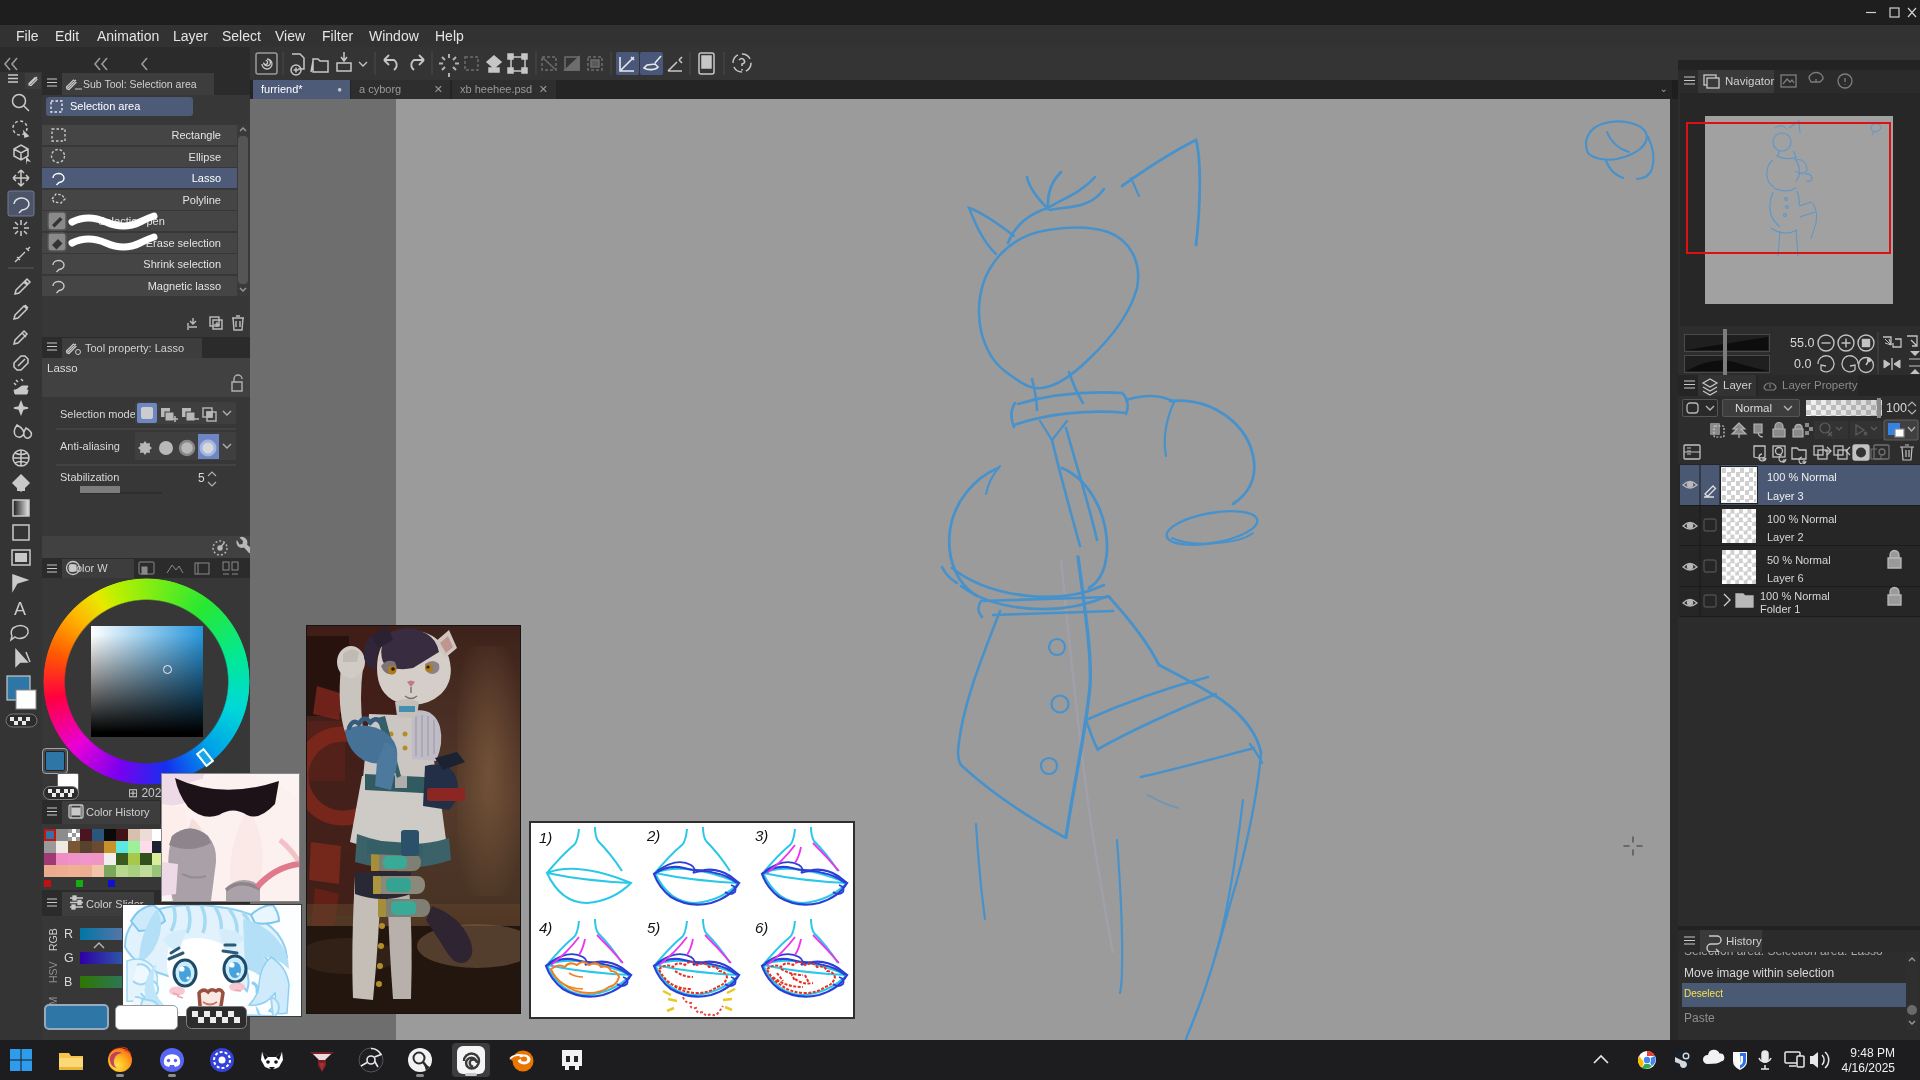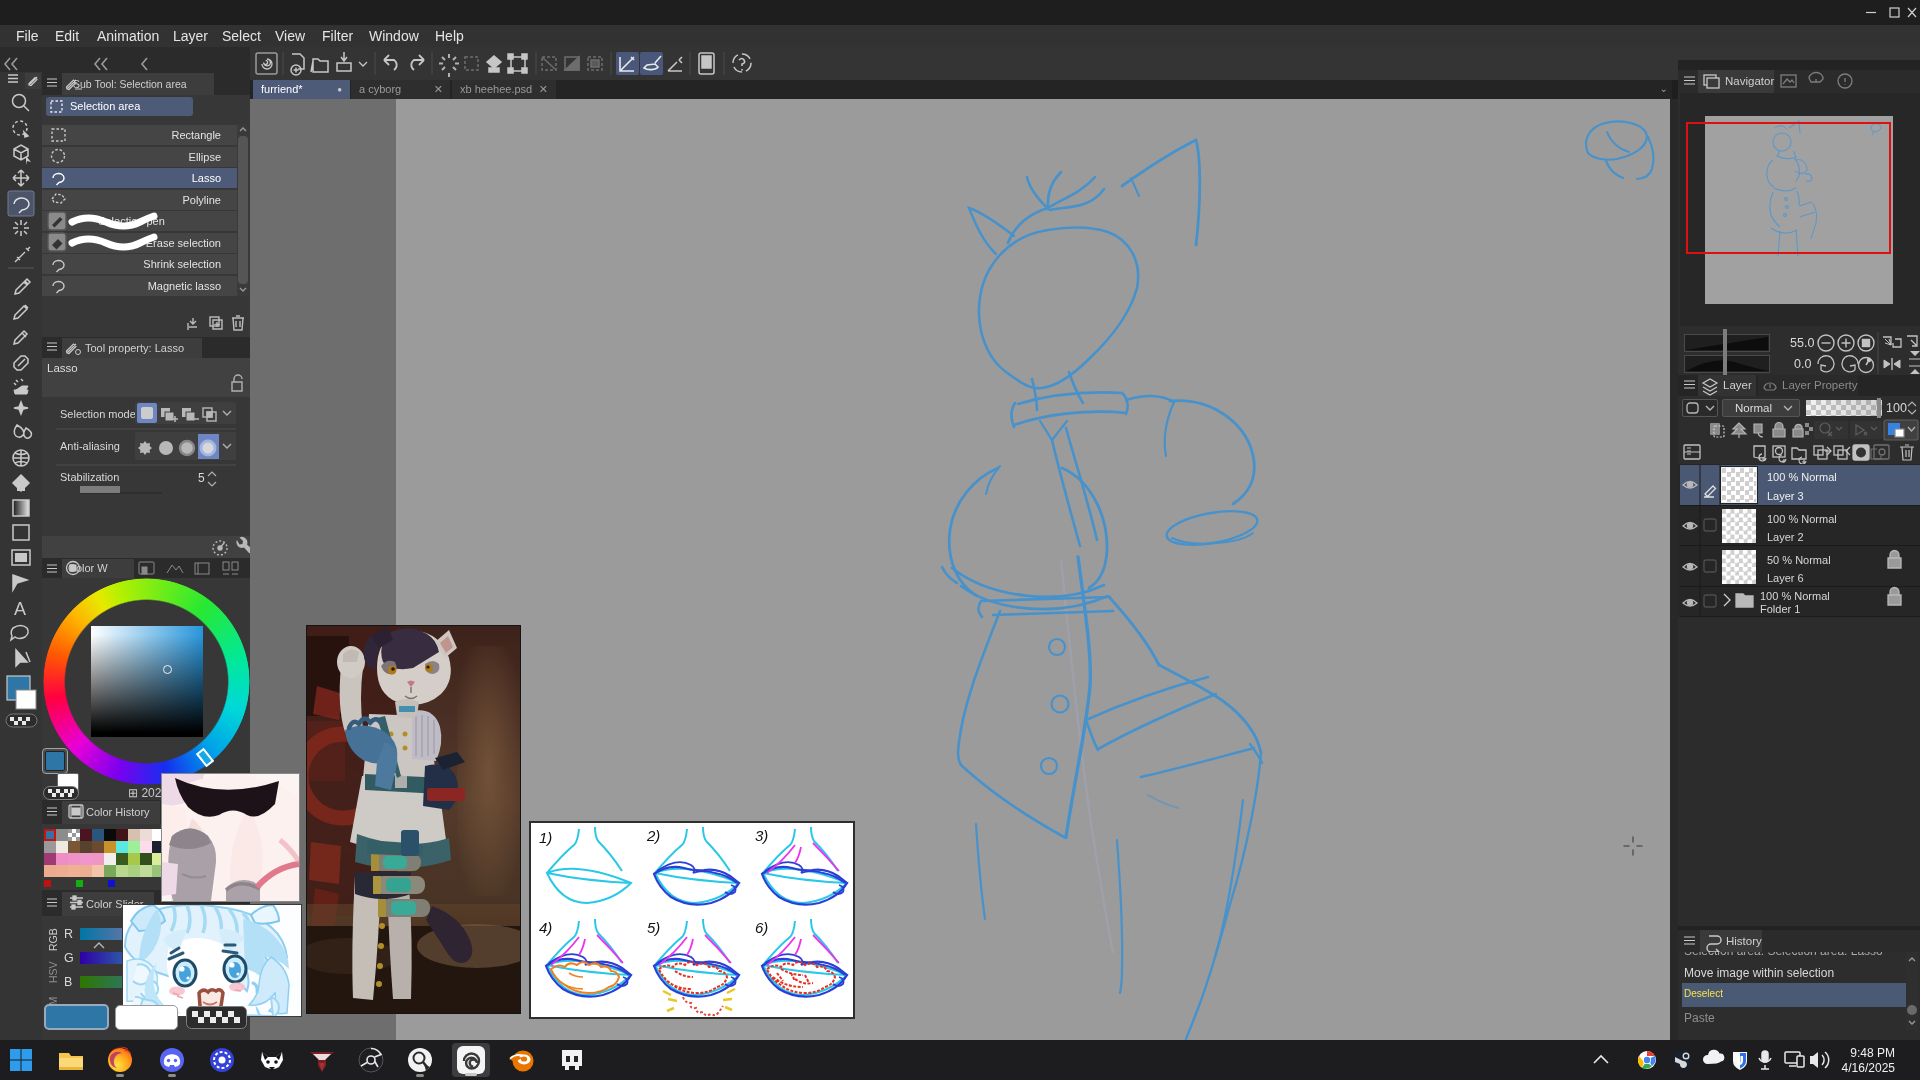--- a/index.html
+++ b/index.html
@@ -224,21 +224,21 @@
           <rect x="10" y="645" width="4" height="4"></rect>
           <rect x="18" y="645" width="4" height="4"></rect>
           <rect x="26" y="645" width="4" height="4"></rect>
           <rect x="14" y="649" width="4" height="4"></rect>
           <rect x="22" y="649" width="4" height="4"></rect>
         </g>
     </svg>
   </div>
   <div id="lpanel" class="abs">
     <div class="phead" style="left:0;top:0;width:208px;height:23px"></div>
-    <div class="ptab" style="left:20px;top:1px;width:152px;height:22px;line-height:22px;padding-left:11px;font-size:10.5px">Sub Tool: Selection area</div>
+    <div class="ptab" style="left:20px;top:1px;width:152px;height:22px;line-height:22px;padding-left:21px;font-size:10.5px">Sub Tool: Selection area</div>
     <div style="position:absolute;left:4px;top:25px;width:147px;height:19px;background:#4d5b79;border-radius:3px;color:#fff;font-size:11px;line-height:19px;padding-left:24px">Selection area</div>
     <div class="row" style="top:52px;height:21px;line-height:21px;text-align:right;padding-right:17px">Rectangle</div>
     <div class="row" style="top:73.5px;height:21px;line-height:21px;text-align:right;padding-right:17px">Ellipse</div>
     <div class="row rsel" style="top:95px;height:21px;line-height:21px;text-align:right;padding-right:17px">Lasso</div>
     <div class="row" style="top:116.5px;height:21px;line-height:21px;text-align:right;padding-right:17px">Polyline</div>
     <div class="row" style="top:138px;height:21px;line-height:21px;text-align:center;padding-right:17px">Selection pen</div>
     <div class="row" style="top:159.5px;height:21px;line-height:21px;text-align:right;padding-right:17px">Erase selection</div>
     <div class="row" style="top:181px;height:21px;line-height:21px;text-align:right;padding-right:17px">Shrink selection</div>
     <div class="row" style="top:202.5px;height:21.5px;line-height:21px;text-align:right;padding-right:17px">Magnetic lasso</div>
     <div class="phead" style="left:0;top:265px;width:208px;height:21px"></div>

